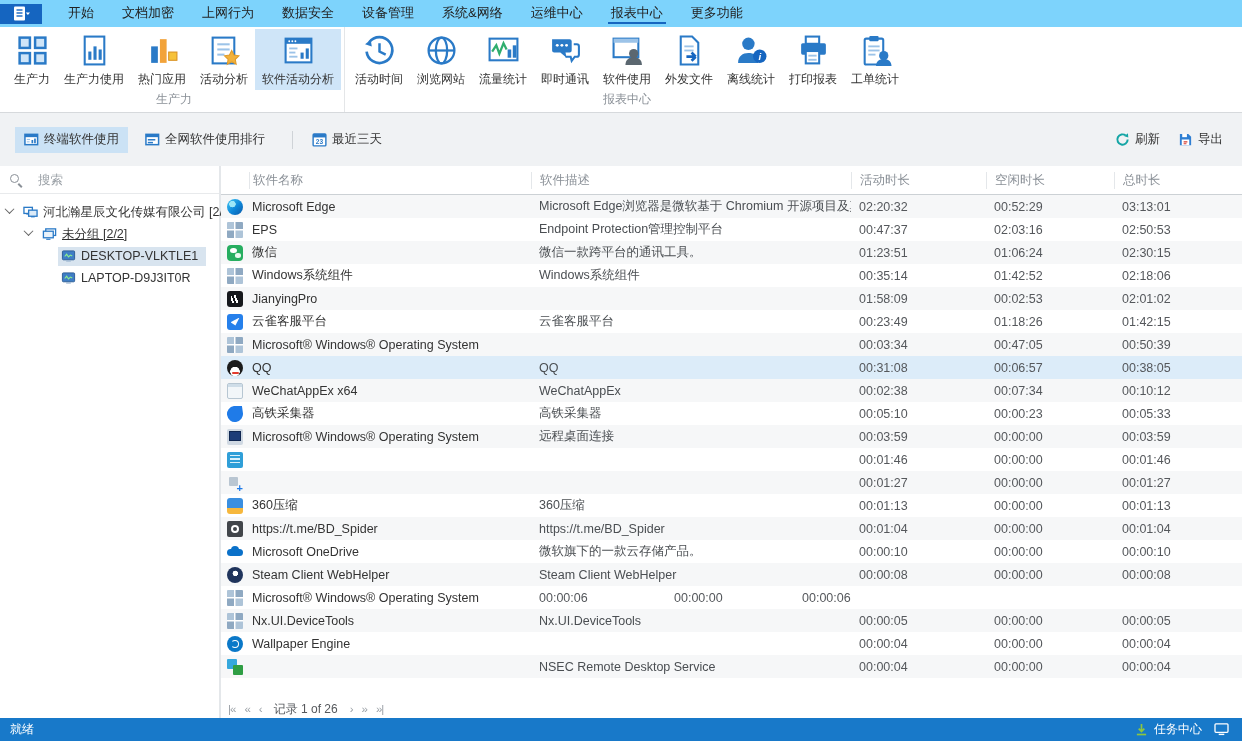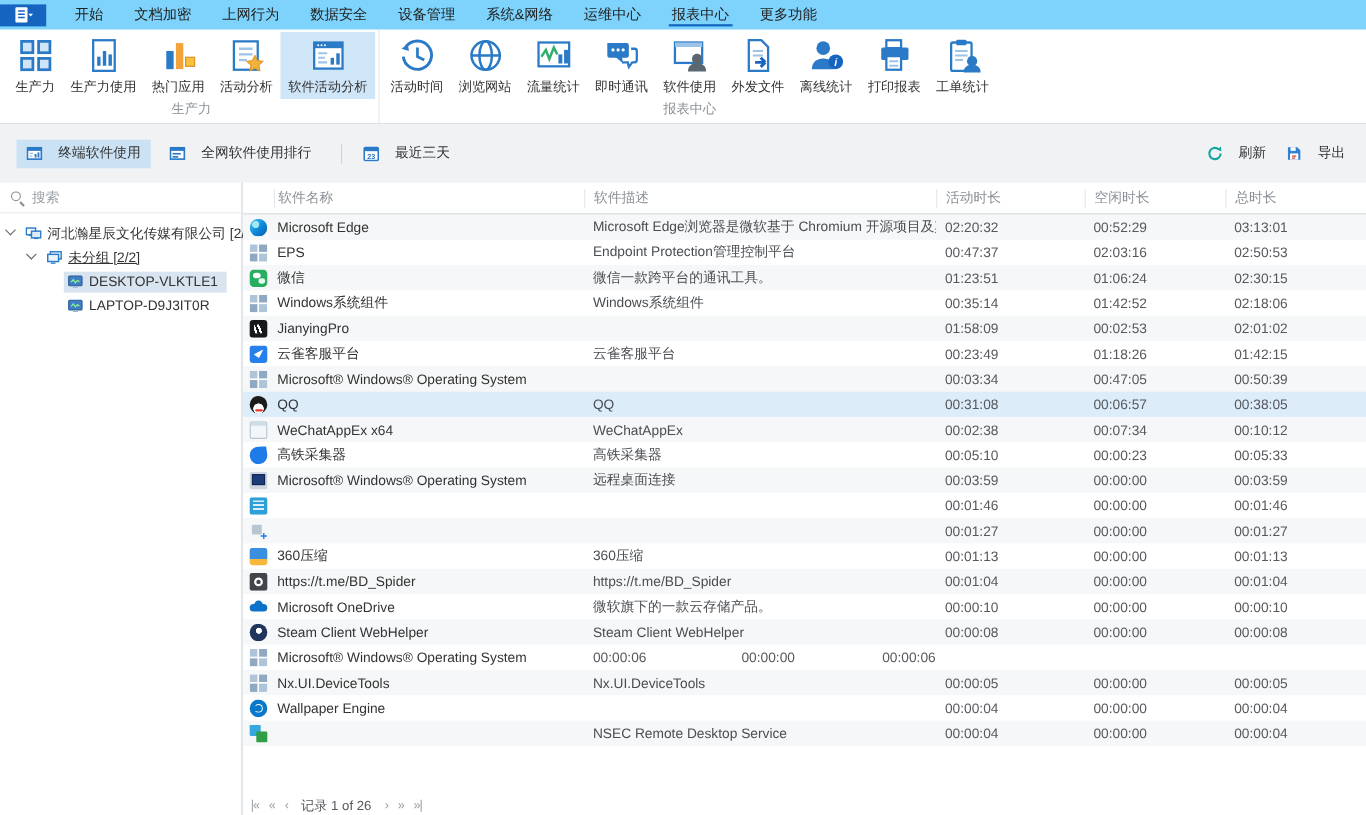--- a/index.html
+++ b/index.html
@@ -21,32 +21,32 @@
   .ribbon-group + .ribbon-group{border-left:1px solid #e4e6e8}
   .ribbon-row{display:flex;flex:1;padding:2px 3px 0}
   .ribbon-btn{display:flex;flex-direction:column;align-items:center;padding:5px 7px 2px;min-width:50px;cursor:pointer}
   .ribbon-btn.active{background:#cfe5f8}
   .ribbon-ic svg{width:33px;height:33px;display:block}
   .ribbon-lbl{font-size:12px;color:#333;margin-top:4px;white-space:nowrap}
   .ribbon-group-lbl{font-size:12px;color:#8a9097;text-align:center;padding:1px 0 4px}
 
   
   .toolbar{height:53px;flex:none;background:#f0f2f4;display:flex;align-items:center;padding:0 15px}
-  .tab,.datebtn,.action{height:26px;display:flex;align-items:center;gap:14px;padding:0 9px;font-size:12.5px;color:#333;cursor:pointer;white-space:nowrap}
+  .tab,.datebtn,.action{height:26px;display:flex;align-items:center;gap:5px;padding:0 9px;font-size:12.5px;color:#333;cursor:pointer;white-space:nowrap}
   .tab{margin-right:8px}
   .tab.active{background:#cbe2f5}
   .tab svg,.datebtn svg,.action svg{width:15px;height:15px;display:block;flex:none}
   .tsep{width:1px;height:18px;background:#cfd3d7;margin:0 10px;flex:none}
   .spacer{flex:1}
   .action{padding:0 4px;margin-left:10px}
 
   
   .content{flex:1;min-height:0;display:flex;background:#e4e7ea}
   .sidebar{width:219px;flex:none;background:#fff;margin-right:2px;display:flex;flex-direction:column}
-  .searchbar{height:28px;flex:none;display:flex;align-items:center;gap:7px;padding:0 9px;border-bottom:1px solid #e8eaec}
+  .searchbar{height:28px;flex:none;display:flex;align-items:center;gap:16px;padding:0 9px;border-bottom:1px solid #e8eaec}
   .search-ic{width:13px;height:13px;position:relative;flex:none}
   .search-ic::before{content:"";position:absolute;left:1px;top:1px;width:7px;height:7px;border:1.5px solid #8a9097;border-radius:50%}
   .search-ic::after{content:"";position:absolute;left:9.5px;top:9.5px;width:4.5px;height:1.6px;background:#8a9097;transform:rotate(45deg);transform-origin:0 0}
   .search-input{border:none;outline:none;flex:1;font-size:12.5px;color:#333;font-family:inherit;background:transparent}
   .search-input::placeholder{color:#9aa0a6}
   .tree{padding-top:7px;font-size:12.5px;color:#333;flex:1}
   .tree-row{height:22px;display:flex;align-items:center;cursor:pointer;white-space:nowrap}
   .chev{width:7px;height:7px;border-right:1.4px solid #666;border-bottom:1.4px solid #666;transform:rotate(45deg) translate(-1px,-1px);margin:0 7px 3px 0;flex:none}
   .chev-space{width:14px;flex:none}
   .tree-inner{display:flex;align-items:center;gap:5px;padding:2px 8px 2px 3px}
@@ -715,14 +715,32 @@
         <span class="pg">«</span>
         <span class="pg">‹</span>
         <span class="pg-label">记录 1 of 26</span>
         <span class="pg">›</span>
         <span class="pg">»</span>
         <span class="pg">»|</span>
       </div>
     </main>
   </div>
 
+  <div class="statusbar">
+    <span>就绪</span>
+    <span class="sb-right">
+      <span class="sb-ic" id="task-dl-icon">
+          <svg viewBox="0 0 14 14" width="13" height="13">
+            <path d="M7 1v8M4 6l3 3.2L10 6" fill="none" stroke="#8dc63f" stroke-width="1.8"></path>
+            <rect x="2" y="11.5" width="10" height="1.8" fill="#8dc63f"></rect>
+          </svg>
+        </span>
+      <span>任务中心</span>
+      <span class="sb-ic" id="status-monitor-icon" style="margin-left:6px">
+          <svg viewBox="0 0 16 14" width="15" height="13">
+            <rect x="1" y="1" width="14" height="9" rx="1" fill="none" stroke="#fff" stroke-width="1.4"></rect>
+            <rect x="5" y="11.5" width="6" height="1.5" fill="#fff"></rect>
+          </svg>
+        </span>
+    </span>
+  </div>
 
 </div>
 
 </body></html>

